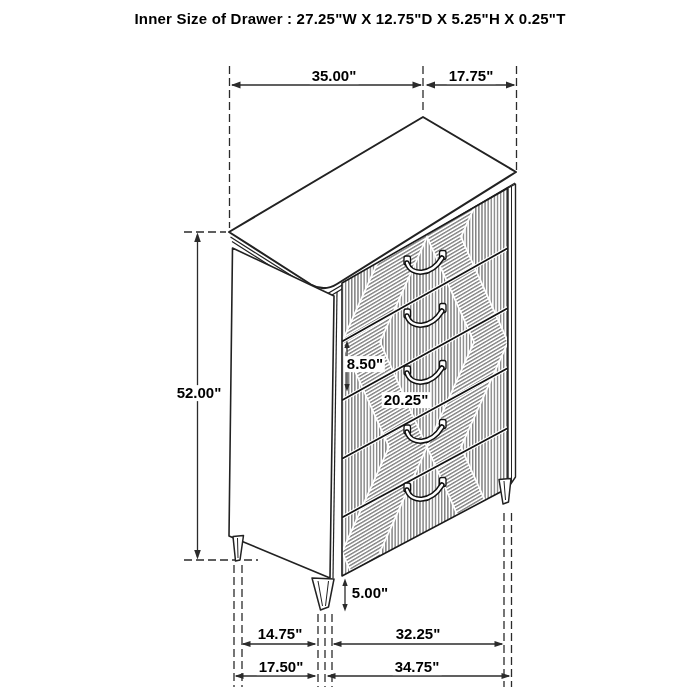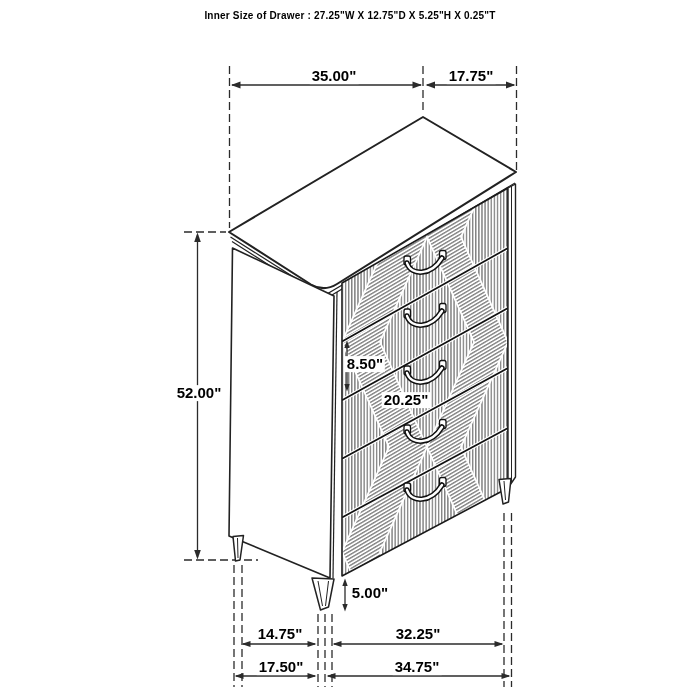--- a/index.html
+++ b/index.html
@@ -2,21 +2,21 @@
 <html><head>
 <meta charset="utf-8">
 <style>
   html,body{margin:0;padding:0;background:#fff;}
   .stage{
     position:relative;width:700px;height:700px;background:#ffffff;
     font-family:"Liberation Sans",sans-serif;overflow:hidden;color:#000;
   }
   .diagram-title{
     position:absolute;top:10px;left:0;right:0;text-align:center;
-    font-size:10px;font-weight:bold;letter-spacing:.2px;color:#000;
+    font-size:15px;font-weight:bold;letter-spacing:.2px;color:#000;
   }
   .drawing{position:absolute;left:0;top:0;}
   .dim-label{
     position:absolute;transform:translate(-50%,-50%);
     font-size:15px;font-weight:bold;white-space:nowrap;
     background:#ffffff;padding:0 2px;line-height:1.05;color:#000;
   }
 </style>
 </head>
 <body>

